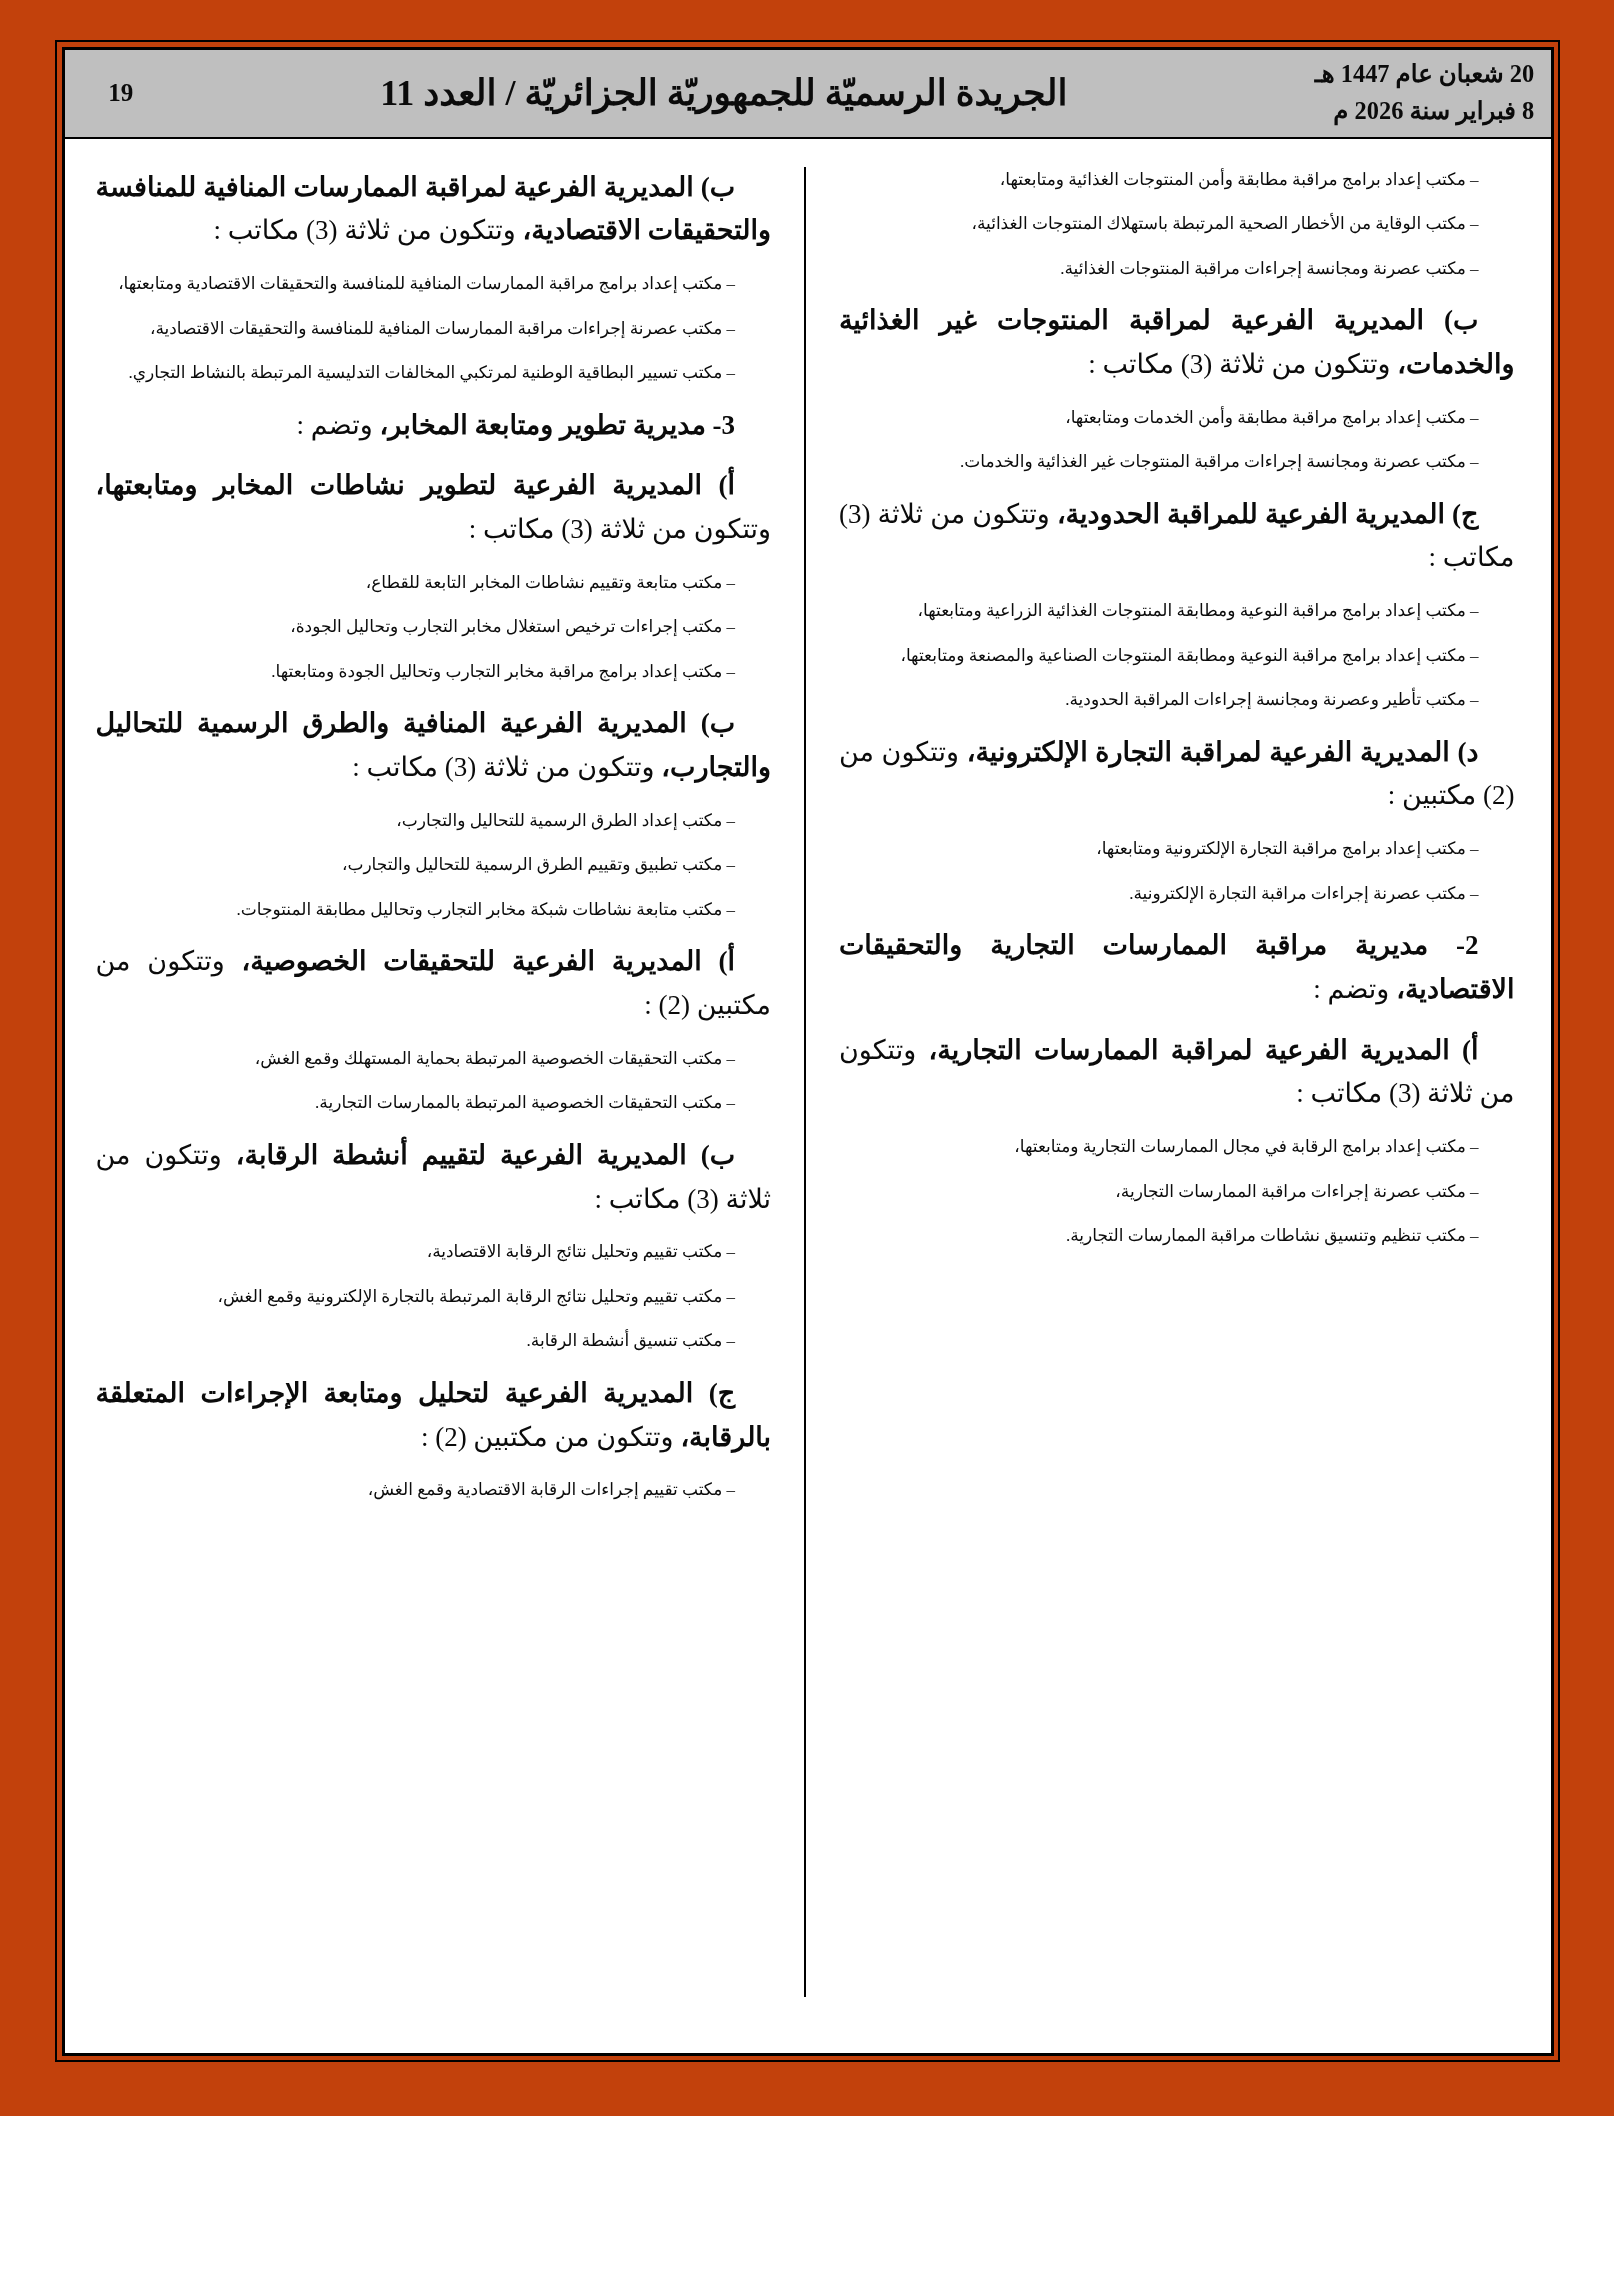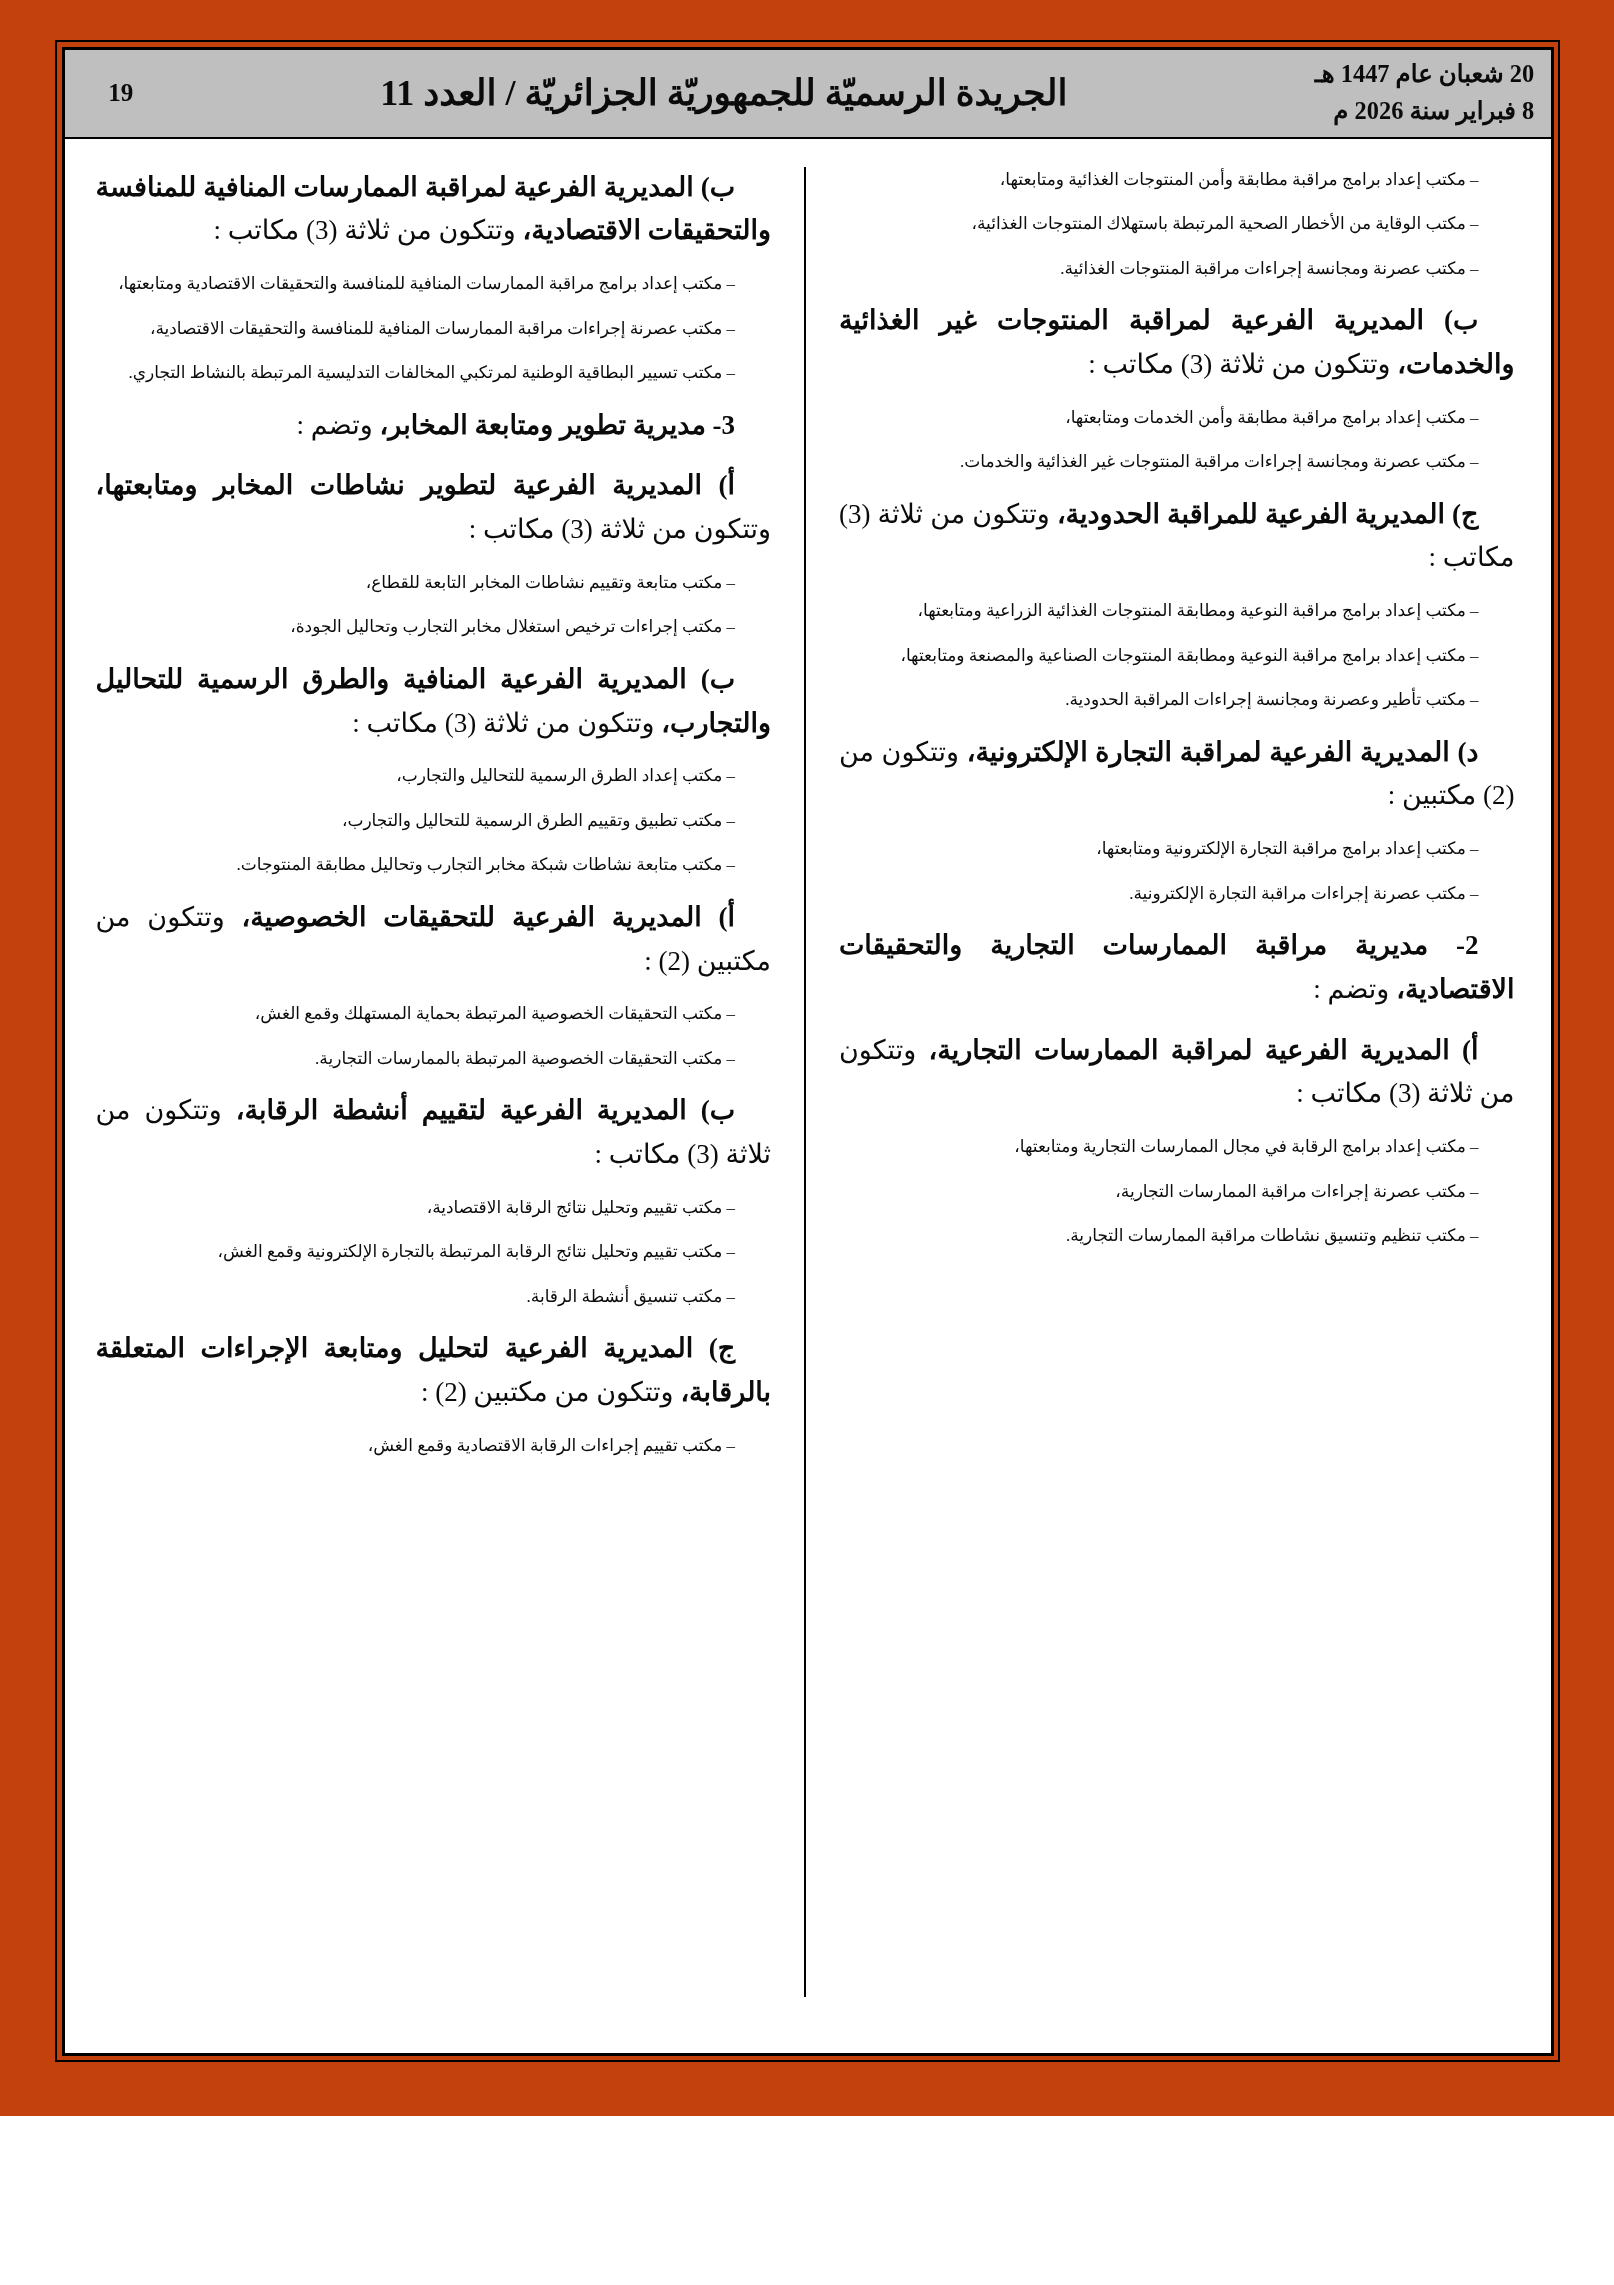--- a/index.html
+++ b/index.html
@@ -119,20 +119,21 @@
         <div class="col-divider"></div>
         <div class="col">
             <p class="block heading"><b>ب) المديرية الفرعية لمراقبة الممارسات المنافية للمنافسة والتحقيقات الاقتصادية،</b><span> وتتكون من ثلاثة (3) مكاتب :</span></p>
             <p class="block bullet"><span>– مكتب إعداد برامج مراقبة الممارسات المنافية للمنافسة والتحقيقات الاقتصادية ومتابعتها،</span></p>
             <p class="block bullet"><span>– مكتب عصرنة إجراءات مراقبة الممارسات المنافية للمنافسة والتحقيقات الاقتصادية،</span></p>
             <p class="block bullet"><span>– مكتب تسيير البطاقية الوطنية لمرتكبي المخالفات التدليسية المرتبطة بالنشاط التجاري.</span></p>
             <p class="block heading"><b>3- مديرية تطوير ومتابعة المخابر،</b><span> وتضم :</span></p>
             <p class="block heading"><b>أ) المديرية الفرعية لتطوير نشاطات المخابر ومتابعتها،</b><span> وتتكون من ثلاثة (3) مكاتب :</span></p>
             <p class="block bullet"><span>– مكتب متابعة وتقييم نشاطات المخابر التابعة للقطاع،</span></p>
             <p class="block bullet"><span>– مكتب إجراءات ترخيص استغلال مخابر التجارب وتحاليل الجودة،</span></p>
+            <p class="block bullet"><span>– مكتب إعداد برامج مراقبة مخابر التجارب وتحاليل الجودة ومتابعتها.</span></p>
             <p class="block heading"><b>ب) المديرية الفرعية المنافية والطرق الرسمية للتحاليل والتجارب،</b><span> وتتكون من ثلاثة (3) مكاتب :</span></p>
             <p class="block bullet"><span>– مكتب إعداد الطرق الرسمية للتحاليل والتجارب،</span></p>
             <p class="block bullet"><span>– مكتب تطبيق وتقييم الطرق الرسمية للتحاليل والتجارب،</span></p>
             <p class="block bullet"><span>– مكتب متابعة نشاطات شبكة مخابر التجارب وتحاليل مطابقة المنتوجات.</span></p>
             <p class="block heading"><b>أ) المديرية الفرعية للتحقيقات الخصوصية،</b><span> وتتكون من مكتبين (2) :</span></p>
             <p class="block bullet"><span>– مكتب التحقيقات الخصوصية المرتبطة بحماية المستهلك وقمع الغش،</span></p>
             <p class="block bullet"><span>– مكتب التحقيقات الخصوصية المرتبطة بالممارسات التجارية.</span></p>
             <p class="block heading"><b>ب) المديرية الفرعية لتقييم أنشطة الرقابة،</b><span> وتتكون من ثلاثة (3) مكاتب :</span></p>
             <p class="block bullet"><span>– مكتب تقييم وتحليل نتائج الرقابة الاقتصادية،</span></p>
             <p class="block bullet"><span>– مكتب تقييم وتحليل نتائج الرقابة المرتبطة بالتجارة الإلكترونية وقمع الغش،</span></p>

